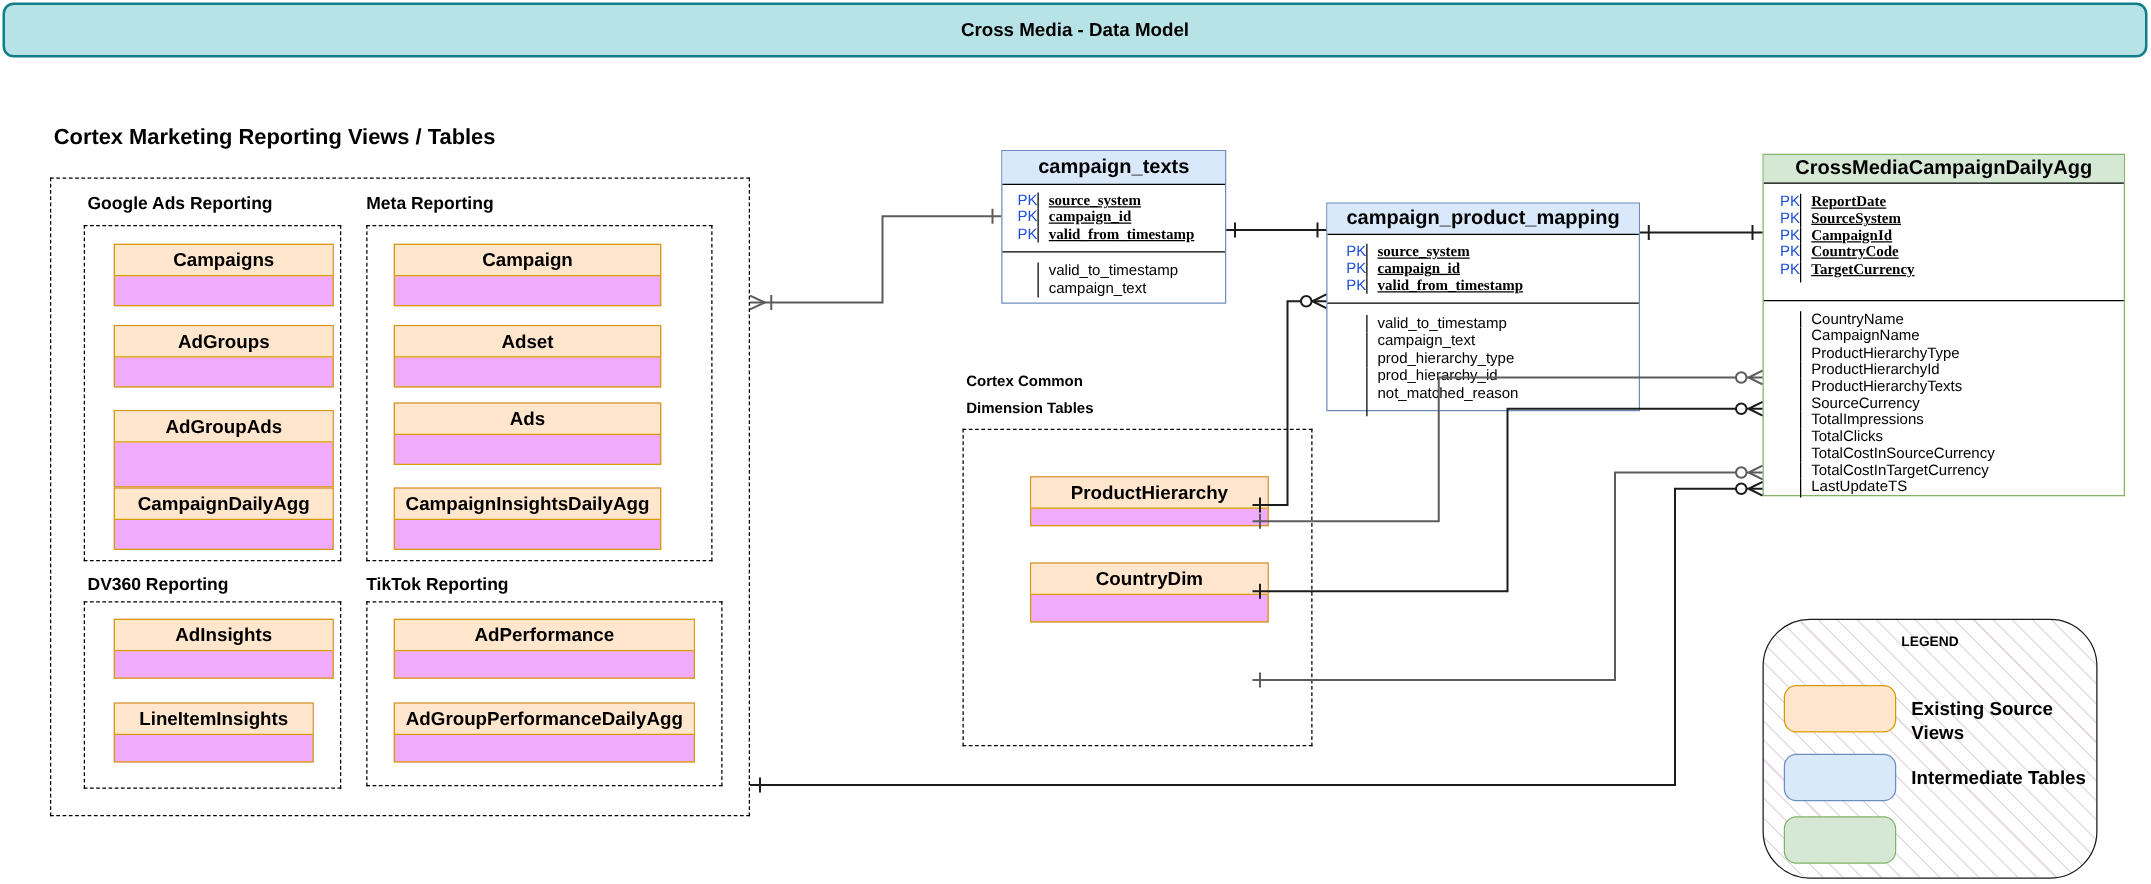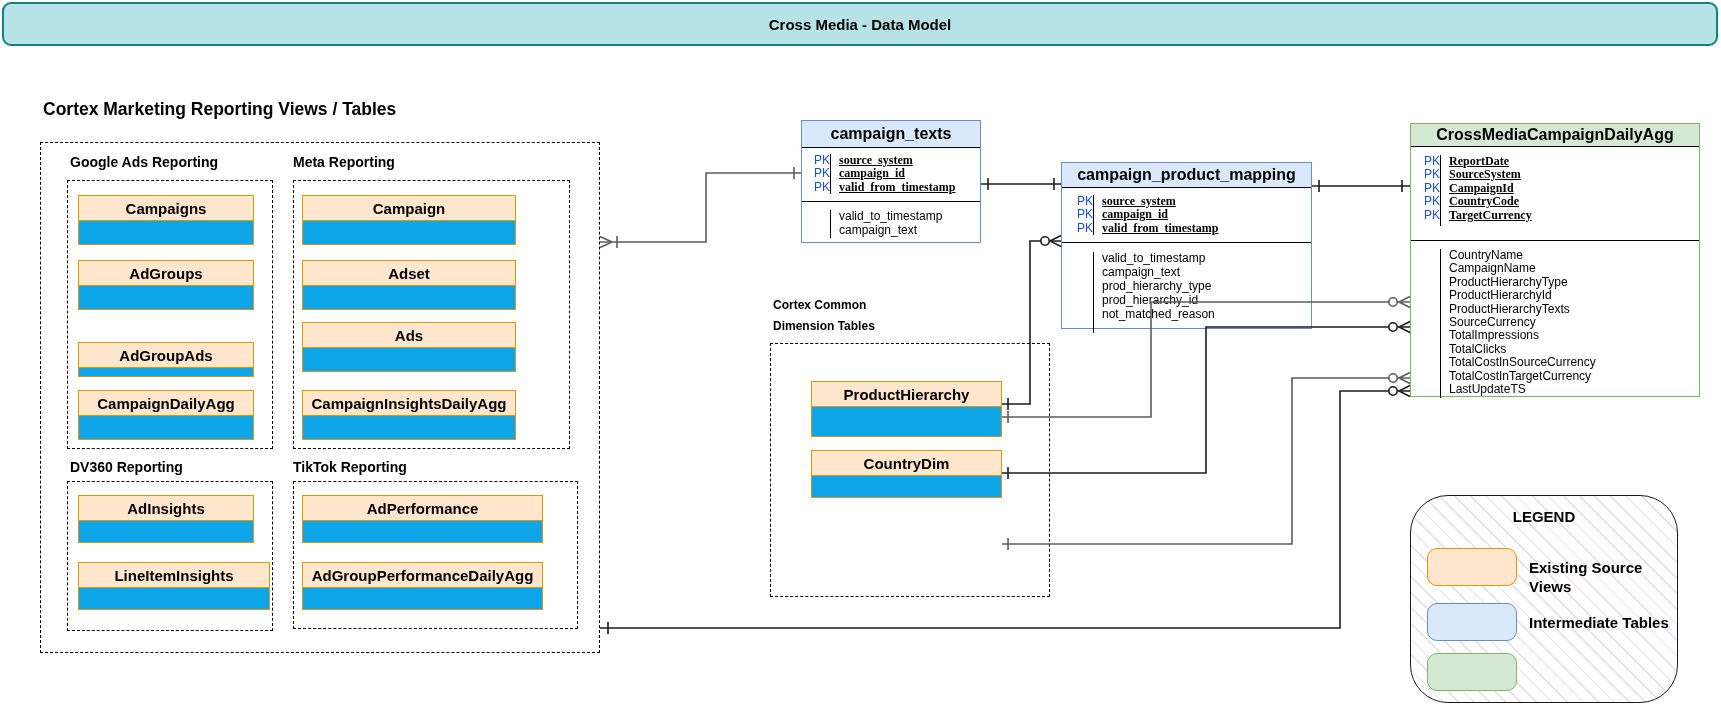--- a/index.html
+++ b/index.html
@@ -9,21 +9,21 @@
   .banner{position:absolute;left:2px;top:2px;width:1716px;height:44px;background:#b7e2e6;
           border:2px solid #117e8a;border-radius:9px;display:flex;align-items:center;justify-content:center;}
   .banner .title{font-weight:bold;font-size:15px;color:#000;}
 
   .section-title{position:absolute;left:43px;top:99px;font-size:17.5px;font-weight:bold;color:#000;}
 
   .dashed-box{position:absolute;border:1.6px dashed #000;background:transparent;}
 
   .group-label{position:absolute;font-size:14px;font-weight:bold;color:#000;}
 
-  .entity{position:absolute;border:1.6px solid #d79b00;background:#0ea5e9;}
+  .entity{position:absolute;border:1.6px solid #d79b00;background:#f0abfc;margin-left:13px;}
   .entity .entity-header{height:25px;background:#ffe6cc;border-bottom:1.6px solid #d79b00;
         display:flex;align-items:center;justify-content:center;font-size:15px;font-weight:bold;color:#000;}
 
   .tbl{position:absolute;background:#fff;}
   .tbl.blue{border:1.6px solid #6c8ebf;}
   .tbl.green{border:1.6px solid #82b366;}
   .tbl .tbl-title{display:flex;align-items:center;justify-content:center;font-weight:bold;font-size:16px;color:#000;}
   .tbl.blue .tbl-title{background:#dae8fc;border-bottom:1.4px solid #000;}
   .tbl.green .tbl-title{background:#d5e8d4;border-bottom:1.4px solid #000;}
   .tbl .sec{width:100%;}
@@ -31,21 +31,21 @@
   .row{display:flex;font-size:12px;line-height:13.4px;color:#000;}
   .row .pkcol{flex:0 0 auto;border-right:1.4px solid #000;text-align:right;color:#1d4ed8;}
   .row .fld{padding-left:8px;white-space:nowrap;}
   .row .fld.pk{font-weight:bold;text-decoration:underline;font-family:Liberation Serif, serif;}
 
   .dim-title{position:absolute;font-size:12px;font-weight:bold;color:#000;line-height:21px;}
 
   .legend{position:absolute;left:1410px;top:495px;width:268px;height:208px;border:1.7px solid #1a1a1a;
           border-radius:38px;background:
           repeating-linear-gradient(45deg, rgba(214,190,214,0.55) 0px, rgba(214,190,214,0.55) 1.2px, transparent 1.2px, transparent 11px),#fff;}
-  .legend .legend-title{position:absolute;left:0;right:0;top:12px;text-align:center;font-weight:bold;font-size:15px;color:#000;}
+  .legend .legend-title{position:absolute;left:0;right:0;top:12px;text-align:center;font-weight:bold;font-size:11px;color:#000;}
   .swatch{position:absolute;left:16px;width:90px;height:38px;border-radius:10px;border:1.6px solid;}
   .legend .legend-label{position:absolute;left:118px;width:140px;font-size:15px;font-weight:bold;color:#000;line-height:19px;}
 
   svg.wires{position:absolute;left:0;top:0;pointer-events:none;}
   .wire-grey{stroke:#5c5c5c;stroke-width:1.6;fill:none;}
   .wire-black{stroke:#1c1c1c;stroke-width:1.6;fill:none;}
   .dot-grey{fill:#fff;stroke:#5c5c5c;stroke-width:1.6;}
   .dot-black{fill:#fff;stroke:#1c1c1c;stroke-width:1.6;}
 </style>
 </head>
@@ -71,21 +71,21 @@
 
   <div class="group-label" style="left:293px;top:459px;">TikTok Reporting</div>
   <div class="dashed-box" style="left:293px;top:481px;width:285px;height:148px;"></div>
 
   <div class="entity" style="left:78px;top:195px;width:176px;height:50px;">
     <div class="entity-header">Campaigns</div>
     </div>
   <div class="entity" style="left:78px;top:260px;width:176px;height:50px;">
     <div class="entity-header">AdGroups</div>
     </div>
-  <div class="entity" style="left:78px;top:342px;width:176px;height:35px;">
+  <div class="entity" style="left:78px;top:328px;width:176px;height:62px;">
     <div class="entity-header">AdGroupAds</div>
     </div>
   <div class="entity" style="left:78px;top:390px;width:176px;height:50px;">
     <div class="entity-header">CampaignDailyAgg</div>
     </div>
 
   <div class="entity" style="left:302px;top:195px;width:214px;height:50px;">
     <div class="entity-header">Campaign</div>
     </div>
   <div class="entity" style="left:302px;top:260px;width:214px;height:50px;">
@@ -94,38 +94,38 @@
   <div class="entity" style="left:302px;top:322px;width:214px;height:50px;">
     <div class="entity-header">Ads</div>
     </div>
   <div class="entity" style="left:302px;top:390px;width:214px;height:50px;">
     <div class="entity-header">CampaignInsightsDailyAgg</div>
     </div>
 
   <div class="entity" style="left:78px;top:495px;width:176px;height:48px;">
     <div class="entity-header">AdInsights</div>
     </div>
-  <div class="entity" style="left:78px;top:562px;width:192px;height:48px;">
+  <div class="entity" style="left:78px;top:562px;width:160px;height:48px;">
     <div class="entity-header">LineItemInsights</div>
     </div>
 
   <div class="entity" style="left:302px;top:495px;width:241px;height:48px;">
     <div class="entity-header">AdPerformance</div>
     </div>
   <div class="entity" style="left:302px;top:562px;width:241px;height:48px;">
     <div class="entity-header">AdGroupPerformanceDailyAgg</div>
     </div>
 
   <div class="dim-title" style="left:773px;top:295px;">
     <div>Cortex Common</div>
     <div>Dimension Tables</div>
   </div>
   <div class="dashed-box" style="left:770px;top:343px;width:280px;height:254px;"></div>
 
-  <div class="entity" style="left:811px;top:381px;width:191px;height:56px;">
+  <div class="entity" style="left:811px;top:381px;width:191px;height:40px;">
     <div class="entity-header">ProductHierarchy</div>
     </div>
   <div class="entity" style="left:811px;top:450px;width:191px;height:48px;">
     <div class="entity-header">CountryDim</div>
     </div>
 
   <div class="tbl blue" style="left:801px;top:120px;width:180px;height:123px;">
     <div class="tbl-title" style="height:27px;">campaign_texts</div>
     <div class="sec" style="padding:6px 0 7px 0;">
       <div class="row">

